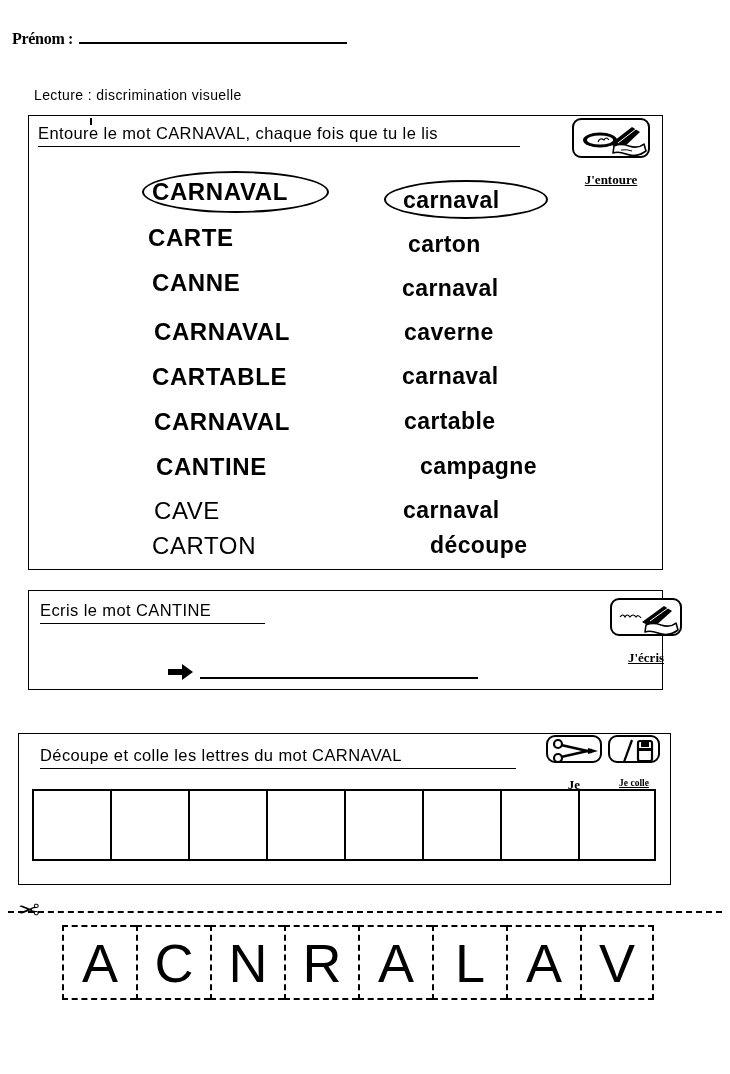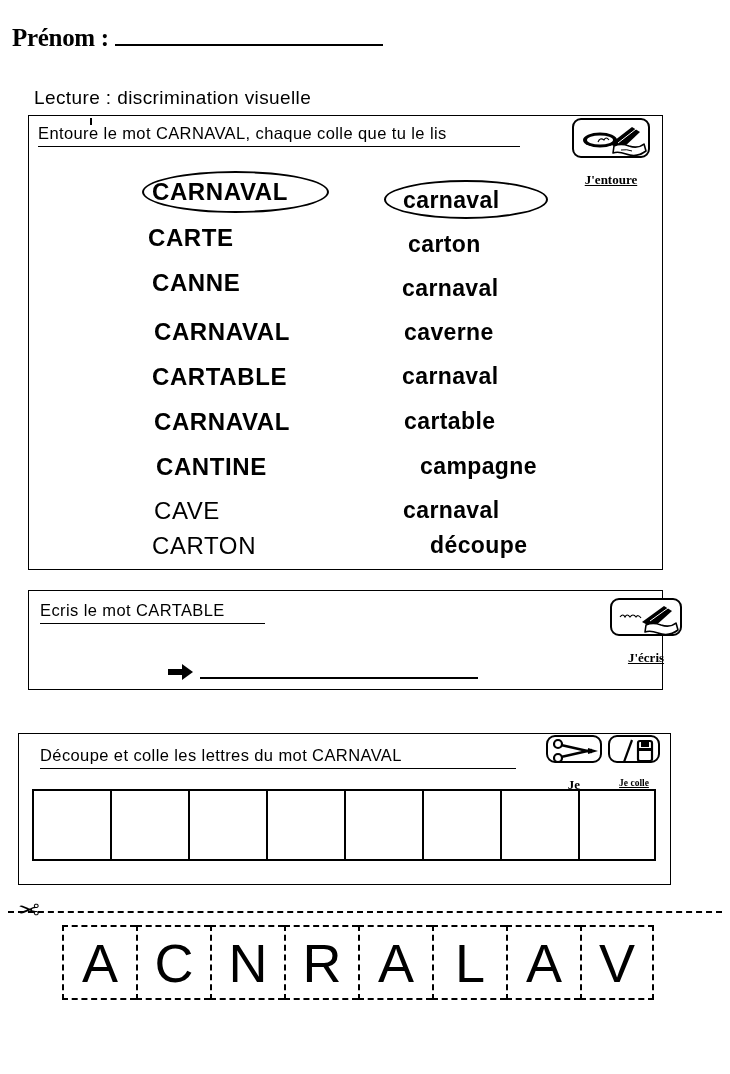--- a/index.html
+++ b/index.html
@@ -20,35 +20,35 @@
   .name-row {
     position: absolute;
     left: 12px;
     top: 24px;
     display: flex;
     align-items: baseline;
   }
   .name-label {
     font-family: "Liberation Serif", serif;
     font-weight: bold;
-    font-size: 25px;
+    font-size: 16px;
     letter-spacing: -0.3px;
     white-space: nowrap;
   }
   .name-blank {
     width: 268px;
     border-bottom: 2px solid #000;
     margin-left: 6px;
     height: 18px;
   }
 
   
   .section-caption {
     position: absolute;
-    font-size: 19px;
+    font-size: 14px;
     letter-spacing: 0.4px;
     white-space: nowrap;
   }
 
   
   .frame {
     position: absolute;
     border: 1.5px solid #000;
     box-sizing: border-box;
     background: #fff;
@@ -182,21 +182,21 @@
   <span class="name-label">Prénom :</span>
   <span class="name-blank"></span>
 </div>
 
 <div class="section-caption" style="left:34px; top:87px;">Lecture : discrimination visuelle</div>
 
 <div class="frame" style="left:28px; top:115px; width:635px; height:455px;"></div>
 
 <div class="speck" style="left:90px; top:118px; width:2px; height:7px;"></div>
 
-<div class="instruction" style="left:38px; top:124px; width:482px;">Entoure le mot CARNAVAL, chaque colle que tu le lis</div>
+<div class="instruction" style="left:38px; top:124px; width:482px;">Entoure le mot CARNAVAL, chaque fois que tu le lis</div>
 
 <div class="picto" style="left:572px; top:118px; width:78px;">
   <div class="box" style="width:78px; height:40px;">
     <svg viewBox="0 0 78 40" width="78" height="40" aria-hidden="true">
       <ellipse cx="26" cy="20" rx="17" ry="7.5" fill="#000"></ellipse>
       <ellipse cx="26" cy="20" rx="13" ry="4.6" fill="#fff"></ellipse>
       <path d="M24 22 Q26 17 30 20 Q32 16 35 20" stroke="#000" stroke-width="1.1" fill="none"></path>
       <path d="M36 24 L58 7 L66 12 L47 30 Z" fill="#000"></path>
       <path d="M44 23 L62 9" stroke="#fff" stroke-width="1" fill="none"></path>
       <path d="M40 26 Q47 23 55 26 Q64 29 70 24 L72 31 Q63 38 52 34 Q44 31 39 33 Z" fill="#fff" stroke="#000" stroke-width="1.6" stroke-linejoin="round"></path>
@@ -224,21 +224,21 @@
 <div class="word w-lower-b" style="left:404px; top:410px;">cartable</div>
 <div class="word w-lower-b" style="left:420px; top:455px;">campagne</div>
 <div class="word w-lower-b" style="left:403px; top:499px;">carnaval</div>
 <div class="word w-lower-b" style="left:430px; top:534px;">découpe</div>
 
 <div class="ellipse" style="left:142px; top:171px; width:187px; height:42px;"></div>
 <div class="ellipse" style="left:384px; top:180px; width:164px; height:39px;"></div>
 
 <div class="frame" style="left:28px; top:590px; width:635px; height:100px;"></div>
 
-<div class="instruction" style="left:40px; top:601px; width:225px;">Ecris le mot CARTABLE</div>
+<div class="instruction" style="left:40px; top:601px; width:225px;">Ecris le mot CANTINE</div>
 
 <div class="picto" style="left:610px; top:598px; width:72px;">
   <div class="box" style="width:72px; height:38px;">
     <svg viewBox="0 0 72 38" width="72" height="38" aria-hidden="true">
       <path d="M8 17 q3 -4 5 0 q2 -4 5 0 q3 -4 6 0 q2 -3 5 1" stroke="#000" stroke-width="1.2" fill="none"></path>
       <path d="M30 22 L52 6 L60 11 L41 28 Z" fill="#000"></path>
       <path d="M38 21 L56 8" stroke="#fff" stroke-width="1" fill="none"></path>
       <path d="M34 25 Q41 22 49 25 Q58 28 64 23 L66 30 Q57 37 46 33 Q38 30 33 32 Z" fill="#fff" stroke="#000" stroke-width="1.6" stroke-linejoin="round"></path>
     </svg>
   </div>

